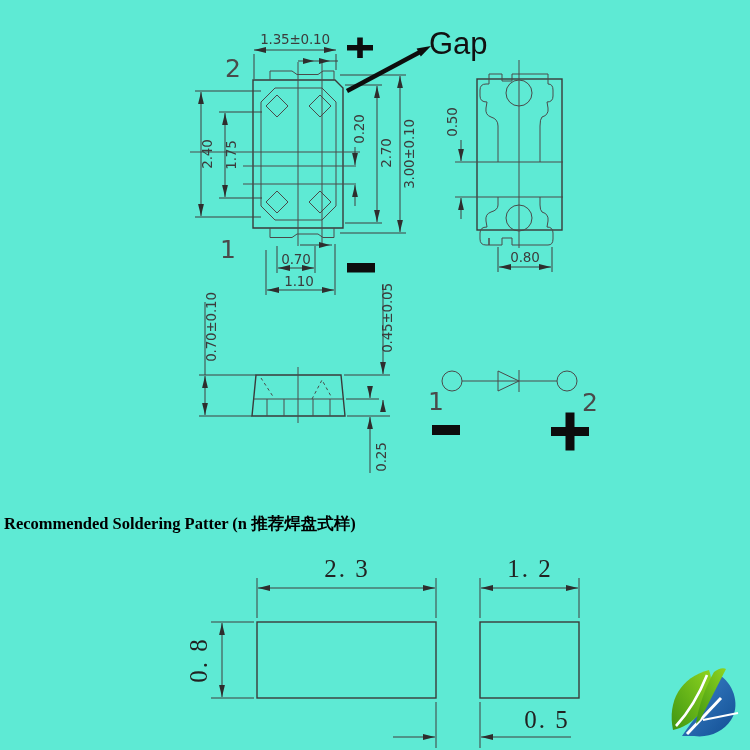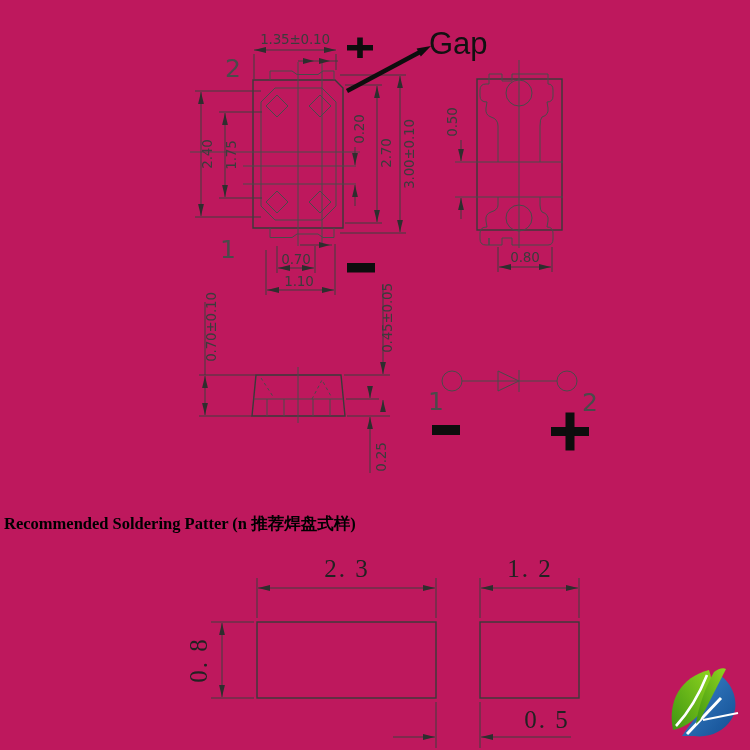--- a/index.html
+++ b/index.html
@@ -1,16 +1,16 @@
 <!DOCTYPE html>
 <html><head>
 <meta charset="utf-8">
 <style>
   html,body{margin:0;padding:0;background:#fff;}
-  #canvas{position:relative;width:750px;height:750px;background:#be185d;overflow:hidden;
+  #canvas{position:relative;width:750px;height:750px;background:#5eead4;overflow:hidden;
           font-family:"DejaVu Sans",sans-serif;}
   svg{position:absolute;left:0;top:0;}
   .out  {stroke:#3a3a3a;stroke-width:1.4;fill:none;stroke-linejoin:miter;}
   .thin {stroke:#4a4a4a;stroke-width:1;fill:none;}
   .dim  {stroke:#3f3f3f;stroke-width:1;fill:none;}
   .dash {stroke:#4a4a4a;stroke-width:1;fill:none;stroke-dasharray:3 3;}
   .arr  {fill:#2e2e2e;stroke:none;}
   .blk  {fill:#0d0d0d;stroke:none;}
   .cadt {font-family:"DejaVu Sans",sans-serif;font-size:13.5px;fill:#3c3c3c;letter-spacing:-0.2px;}
   .pint {font-family:"DejaVu Sans",sans-serif;font-size:25px;fill:#4a4a4a;}

